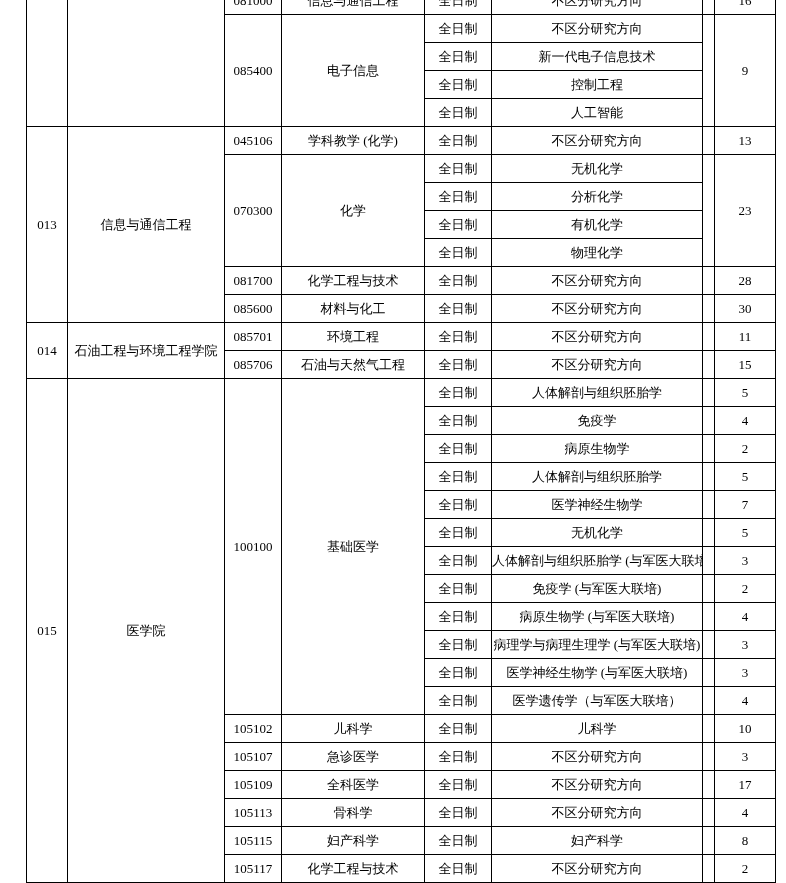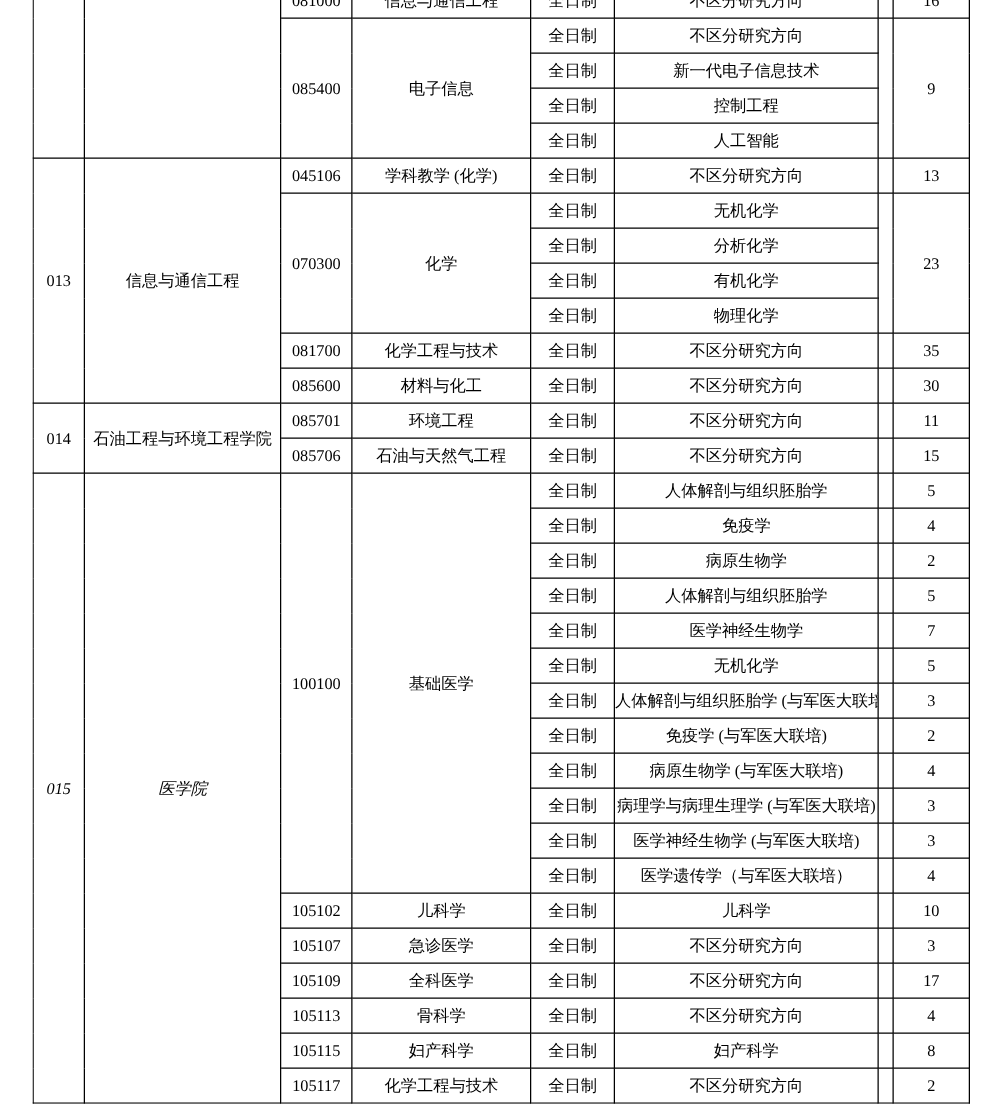--- a/index.html
+++ b/index.html
@@ -15,21 +15,21 @@
     border-collapse:collapse; table-layout:fixed; width:749px; margin-top:-14px;
   }
   table.adm td {
     border:1px solid #000; padding:0; height:27px;
     text-align:center; vertical-align:middle;
     font-size:13px; line-height:16px; color:#000;
     white-space:nowrap; overflow:hidden;
   }
   td.college-name { font-size:13px; }
   td.dir-sm { font-size:11px; }
-  td.va-top { vertical-align:top; padding-top:305px;font-style:italic; }
+  td.va-top { vertical-align:top; padding-top:305px; }
 </style>
 </head>
 <body>
 
 <div class="page">
   <div class="table-clip">
     <table class="adm">
       <colgroup>
         <col style="width:41px">
         <col style="width:157px">
@@ -100,21 +100,21 @@
           <tr>
             <td>全日制</td>
             <td>物理化学</td>
           </tr>
           <tr>
             <td>081700</td>
             <td>化学工程与技术</td>
             <td>全日制</td>
             <td>不区分研究方向</td>
             <td></td>
-            <td>35</td>
+            <td>28</td>
           </tr>
           <tr>
             <td>085600</td>
             <td>材料与化工</td>
             <td>全日制</td>
             <td>不区分研究方向</td>
             <td></td>
             <td>30</td>
           </tr>
           <tr>

